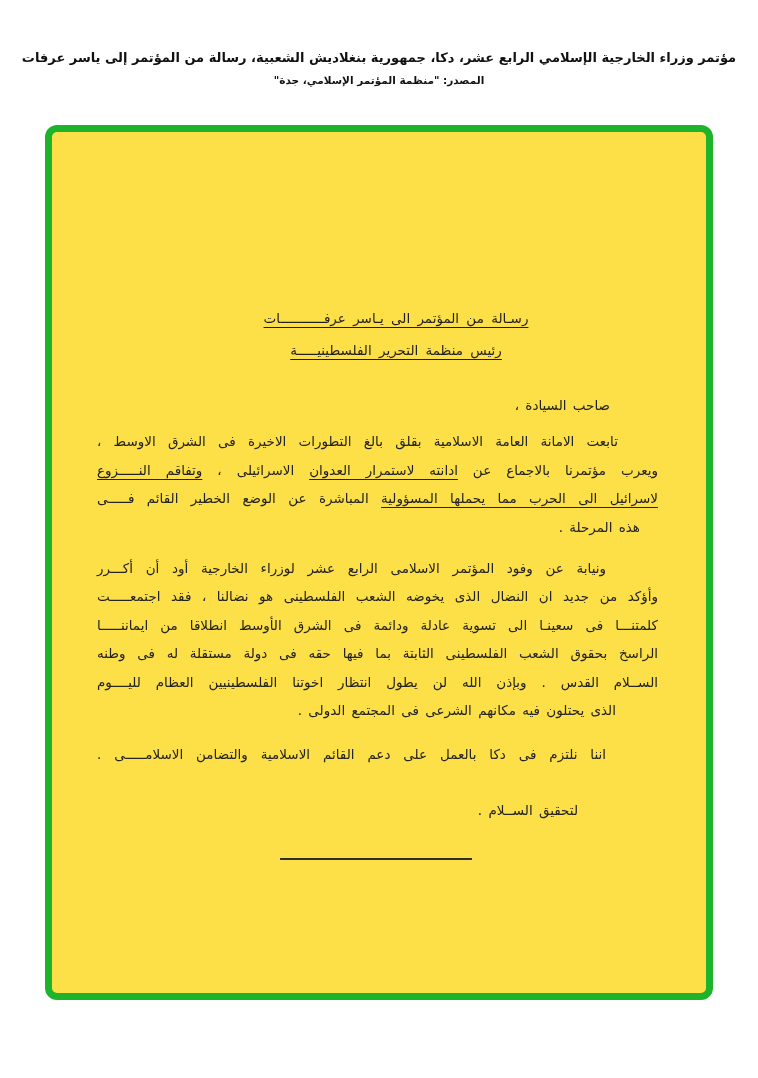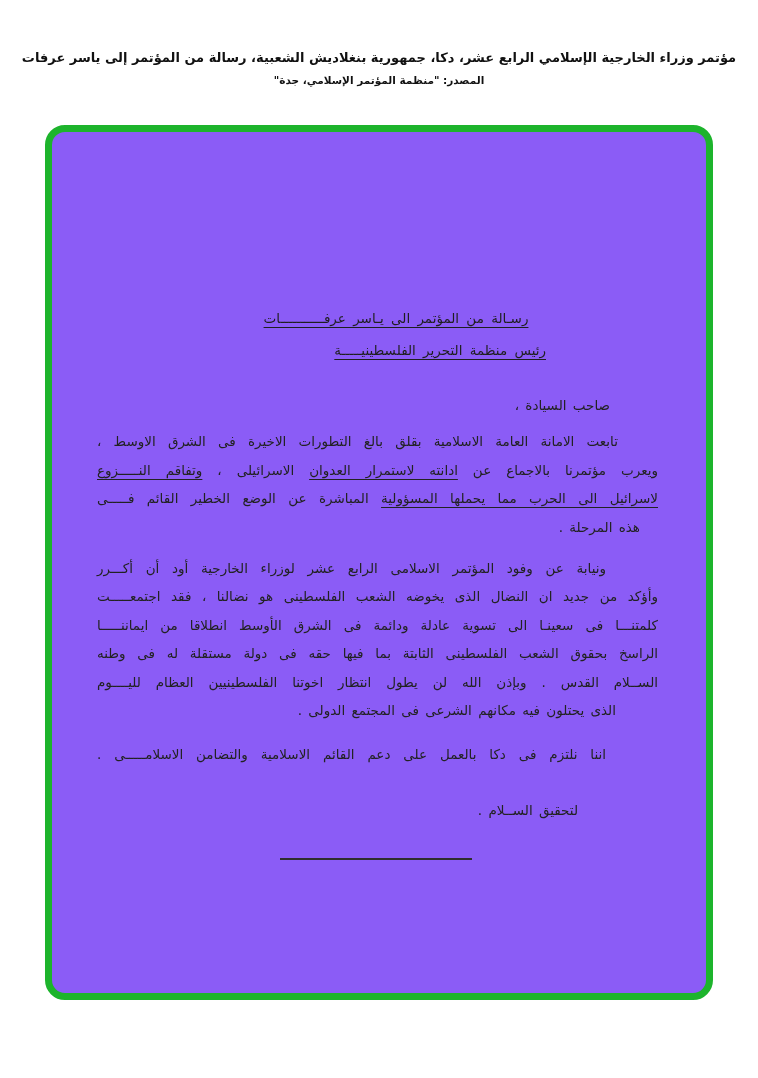--- a/index.html
+++ b/index.html
@@ -7,37 +7,37 @@
   body { font-family:"DejaVu Sans", sans-serif; color:#1b1b1b; position:relative; }
 
   
   .caption { position:absolute; top:50px; left:0; width:758px; text-align:center; direction:rtl; }
   .caption .l1 { font-size:13px; font-weight:bold; color:#111; letter-spacing:0.1px; }
   .caption .l2 { font-size:10.5px; font-weight:bold; color:#111; margin-top:9px; }
 
   
   .doc-frame {
     position:absolute; left:45px; top:125px; width:668px; height:875px;
-    border:7px solid #1db42c; border-radius:20px; background:#8b5cf6;
+    border:7px solid #1db42c; border-radius:12px; background:#fde047;
   }
 
   
   .letter { position:absolute; inset:0; direction:rtl; font-size:13.5px; color:#222; }
   .line {
     position:absolute; left:45px; right:48px;
     line-height:20px; letter-spacing:0.2px;
     text-align:justify; text-align-last:justify;
     word-spacing:2px;
   }
   .u { text-decoration:underline; text-underline-offset:4px; text-decoration-thickness:1px; }
 
   .title-wrap { position:absolute; left:194px; width:300px; text-align:center; direction:rtl; }
   .title-line { font-size:13.5px; color:#1e1e1e; word-spacing:3px; }
   .t1 { top:178px; }
-  .t2 { top:210px;text-align:right; }
+  .t2 { top:210px; }
 
   .salutation { top:263px; text-align:right; text-align-last:right; padding-right:48px; }
 
   
   .p1l1 { top:299px; padding-right:40px; }
   .p1l2 { top:328px; }
   .p1l3 { top:356px; }
   .p1l4 { top:385px; text-align:left; text-align-last:right; padding-right:18px; }
 
   

